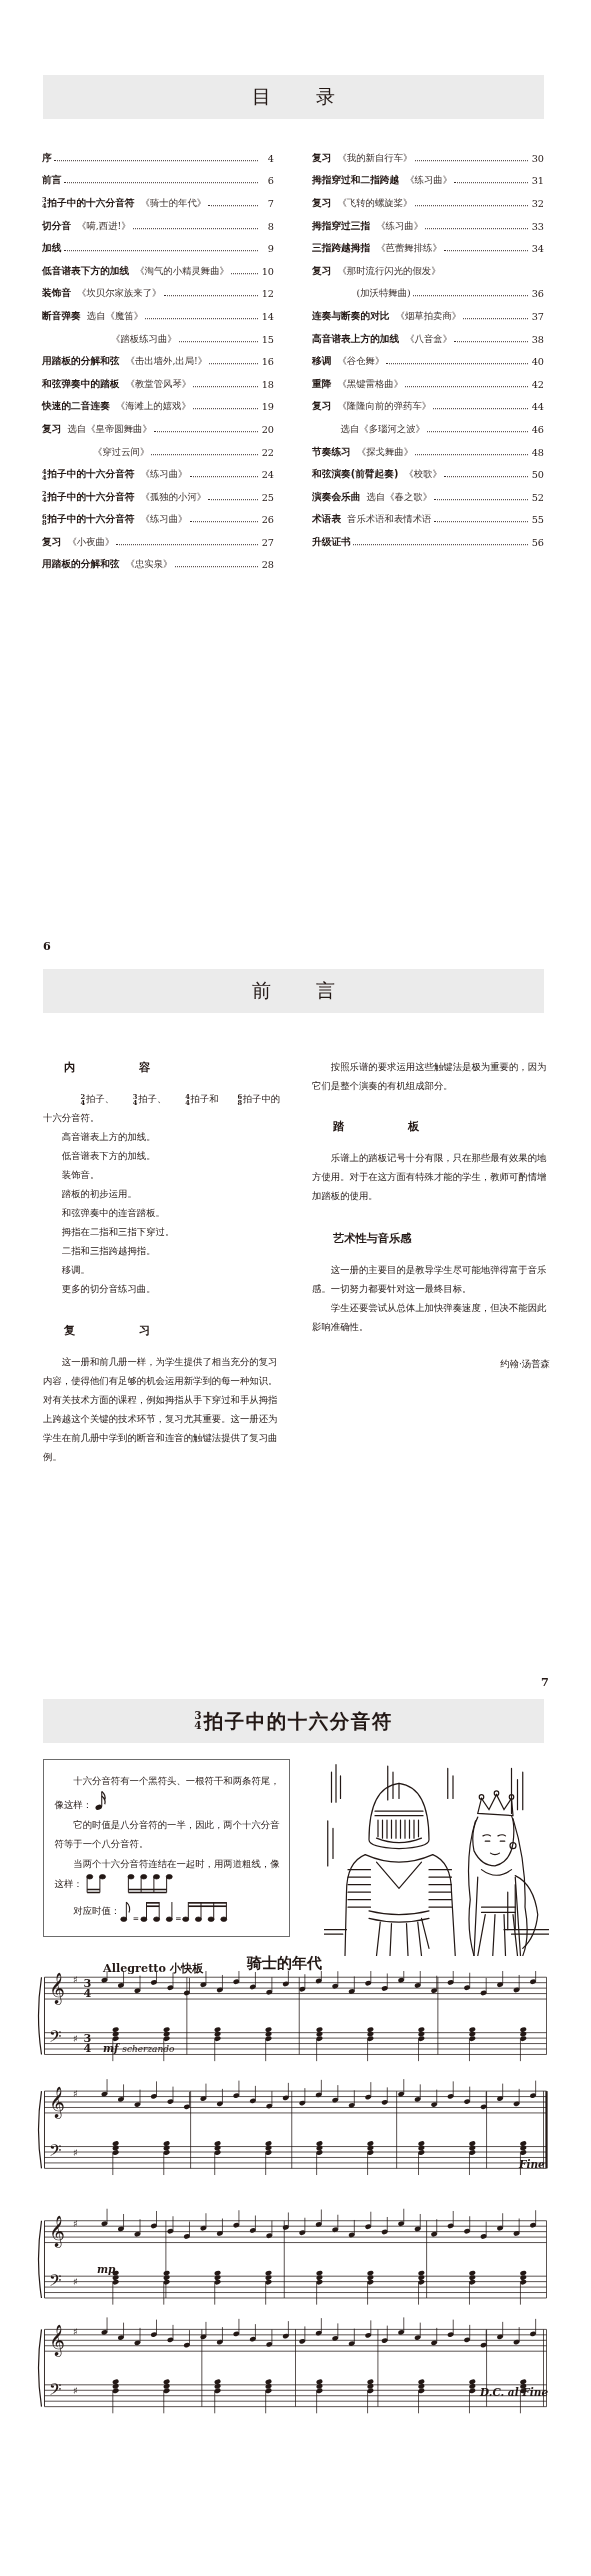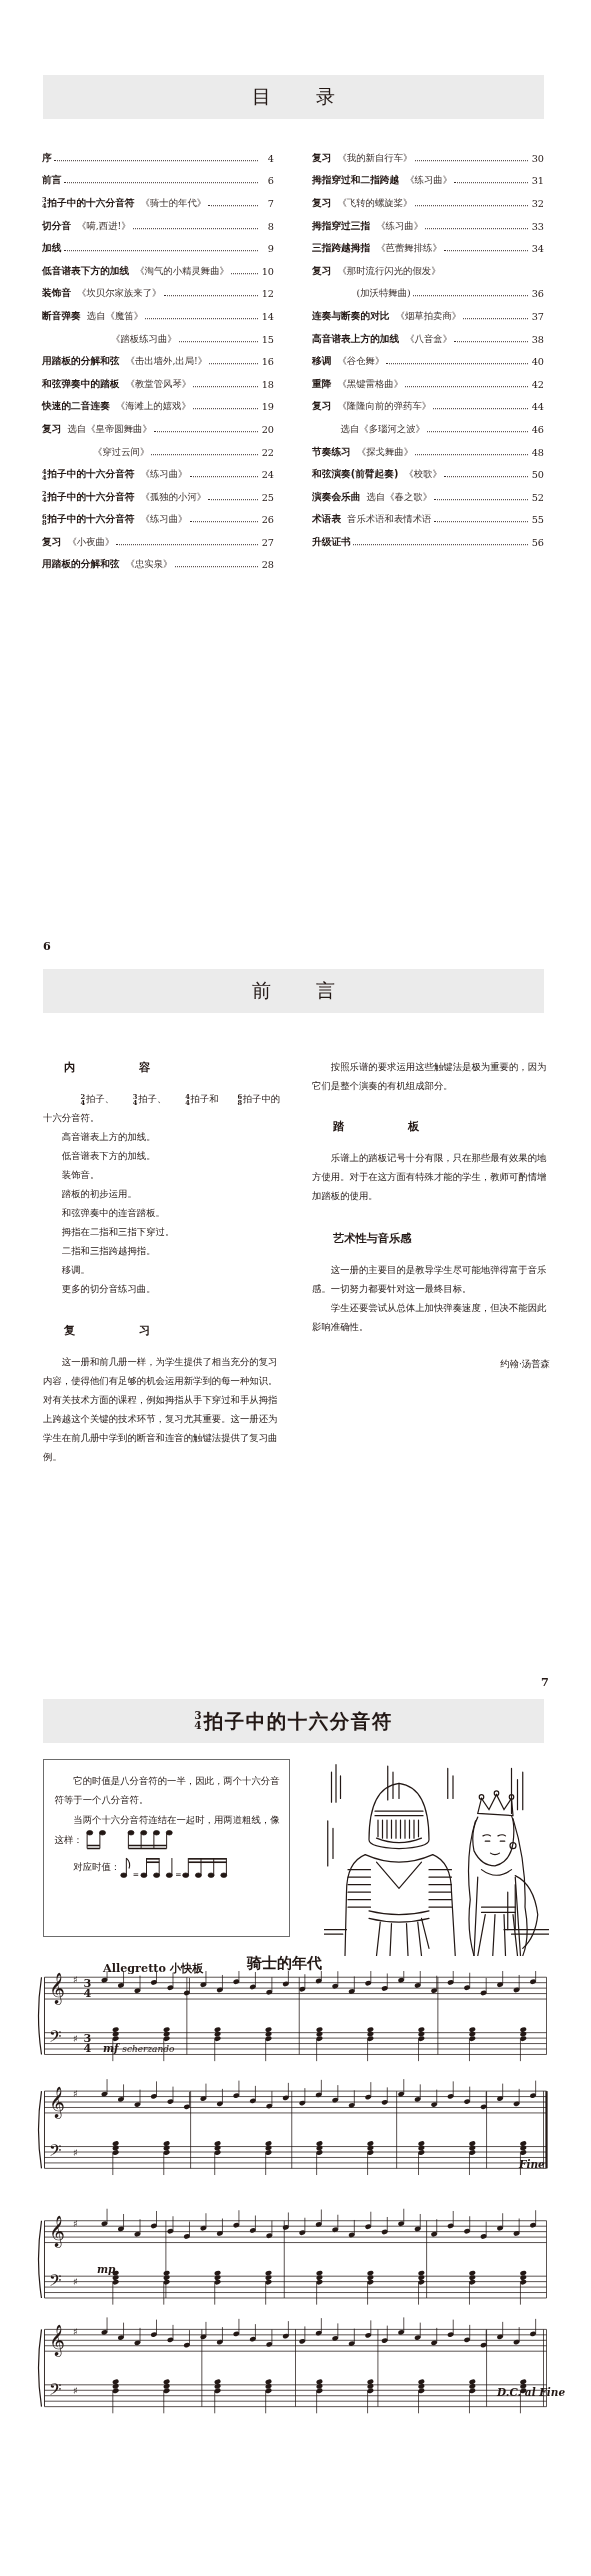--- a/index.html
+++ b/index.html
@@ -316,20 +316,27 @@
   <span style="display:flex; align-items:center; font-family:'DejaVu Sans',sans-serif; font-weight:bold; font-size:19.5px;">
     <span class="frac" style="font-size:10.5px; line-height:9.7px; margin-right:2.2px;">
       <span>3</span>
         <span>4</span>
     </span>
     <span style="letter-spacing:1.5px;">拍子中的十六分音符</span>
   </span>
 </div>
 
 <div class="infobox">
+  <p><span>十六分音符有一个黑符头、一根符干和两条符尾，像这样：</span>
+    <svg width="12" height="21" viewBox="0 0 16 28" style="vertical-align:-3px;">
+      <ellipse cx="5" cy="23" rx="4.5" ry="3.3" transform="rotate(-20 5 23)" fill="#231815"></ellipse>
+      <line x1="9" y1="22" x2="9" y2="2" stroke="#231815" stroke-width="1.4"></line>
+      <path d="M9 2 Q15 7 13 13 M9 8 Q15 13 13 19" stroke="#231815" stroke-width="1.6" fill="none"></path>
+    </svg>
+  </p>
   <p>它的时值是八分音符的一半，因此，两个十六分音符等于一个八分音符。</p>
   <p><span>当两个十六分音符连结在一起时，用两道粗线，像这样：</span>
     <svg width="90" height="21" viewBox="0 0 120 28" style="vertical-align:-7.5px;">
       <g fill="#231815" stroke="#231815">
         <ellipse cx="5" cy="5" rx="4" ry="3"></ellipse>
           <ellipse cx="22" cy="5" rx="4" ry="3"></ellipse>
         <line x1="1.5" y1="5" x2="1.5" y2="26" stroke-width="1.3"></line>
           <line x1="18.5" y1="5" x2="18.5" y2="26" stroke-width="1.3"></line>
         <rect x="1.5" y="21" width="17" height="2" stroke="none"></rect>
           <rect x="1.5" y="25" width="17" height="2" stroke="none"></rect>
@@ -865,14 +872,14 @@
     <line x1="577.2" y1="560" x2="577.2" y2="590" stroke="#231815" stroke-width="1"></line>
     <ellipse cx="649" cy="548" rx="4.2" ry="3" transform="rotate(-20 649 548)" fill="#231815"></ellipse>
     <ellipse cx="649" cy="554" rx="4.2" ry="3" transform="rotate(-20 649 554)" fill="#231815"></ellipse>
     <ellipse cx="649" cy="560" rx="4.2" ry="3" transform="rotate(-20 649 560)" fill="#231815"></ellipse>
     <line x1="645.2" y1="560" x2="645.2" y2="590" stroke="#231815" stroke-width="1"></line>
   </svg>
 
 <div class="mark" style="left:103px; top:2042px;"><span>mf</span> <span style="font-size:9px; font-weight:normal;text-align:right;">scherzando</span></div>
 <div class="mark" style="left:519px; top:2158px;">Fine</div>
 <div class="mark" style="left:97px; top:2263px;">mp</div>
-<div class="mark" style="left:497px; top:2386px;">D.C. al Fine</div>
+<div class="mark" style="left:480px; top:2386px;">D.C. al Fine</div>
 
 
 </body></html>

